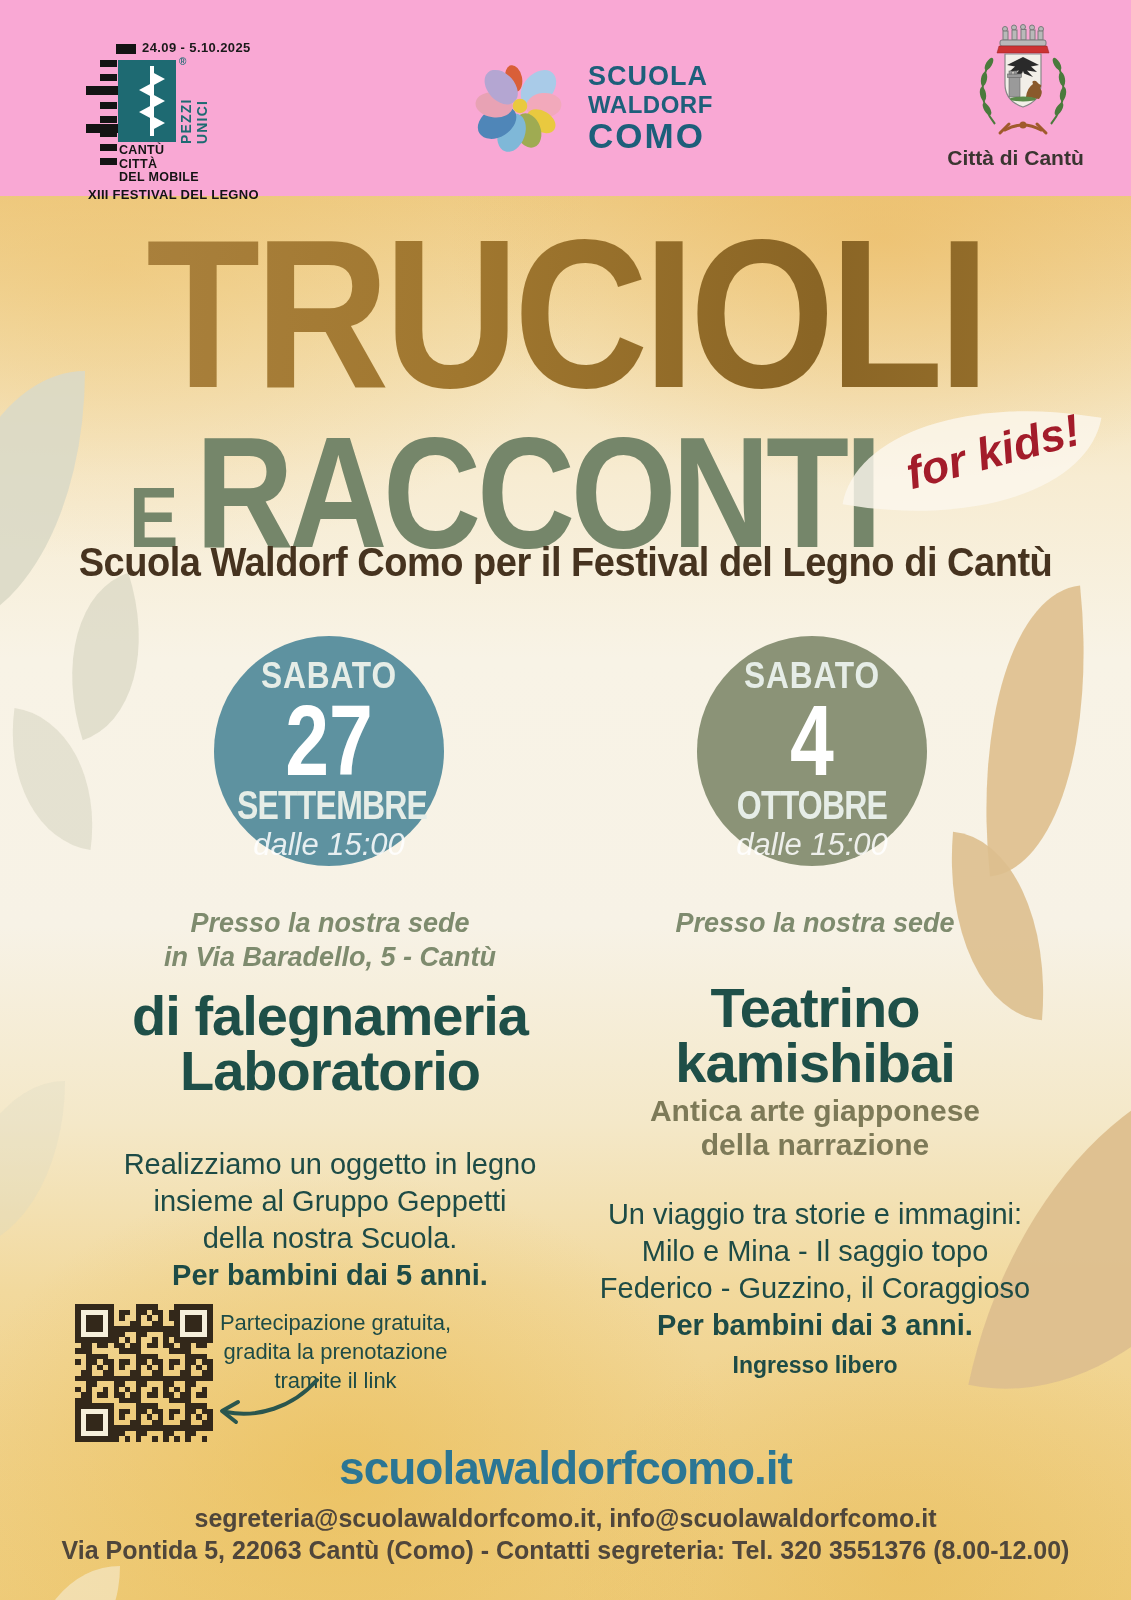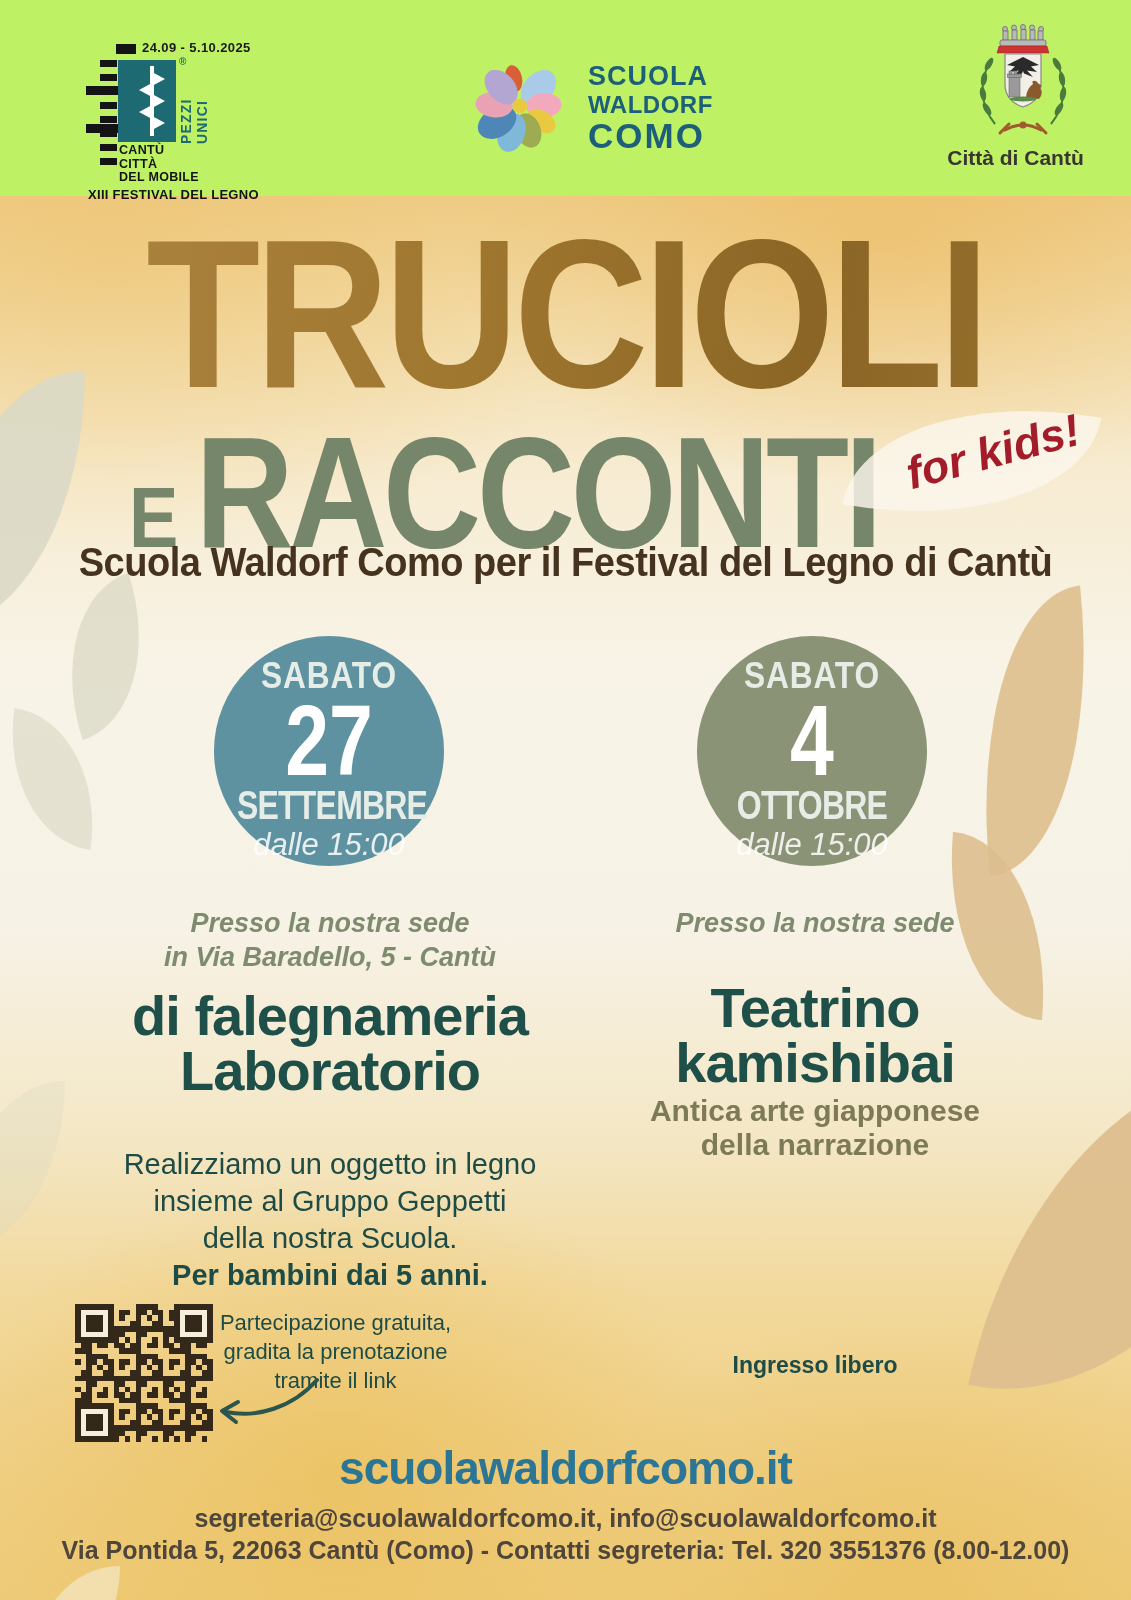--- a/index.html
+++ b/index.html
@@ -1,19 +1,19 @@
 <!DOCTYPE html>
 <html><head>
 <meta charset="utf-8">
 <style>
   html,body{margin:0;padding:0;background:#e8e8e8;}
   .page{position:relative;width:1131px;height:1600px;margin:0 auto;background:#fff;overflow:hidden;
         font-family:"Liberation Sans",sans-serif;}
   
-  .header{position:absolute;top:0;left:0;right:0;height:196px;background:#bef264;z-index:10;}
+  .header{position:absolute;top:0;left:0;right:0;height:196px;background:#f9a8d4;z-index:10;}
   .f-logo{position:absolute;top:36px;left:86px;width:290px;height:155px;}
   .f-dates{position:absolute;left:30px;top:4px;font-size:13px;font-weight:bold;color:#1a1a1a;letter-spacing:.4px;}
   .f-bar{display:inline-block;width:20px;height:10px;background:#141414;margin-right:6px;vertical-align:middle;}
   .f-strip{position:absolute;left:14px;top:24px;width:17px;height:110px;
            background:repeating-linear-gradient(180deg,#141414 0 7px,rgba(0,0,0,0) 7px 14px);}
   .f-wbar{position:absolute;width:40px;height:9px;background:#141414;}
   .f-square{position:absolute;left:32px;top:24px;width:58px;height:82px;background:#1e6a72;}
   .f-brand{position:absolute;left:92px;top:34px;height:74px;writing-mode:vertical-rl;transform:rotate(180deg);
            font-size:14px;font-weight:bold;color:#1e6a72;letter-spacing:1.2px;}
   .f-reg{position:absolute;left:93px;top:20px;font-size:10px;font-weight:bold;color:#1e6a72;}
@@ -526,19 +526,25 @@
       <div>Presso la nostra sede</div>
     </div>
     <div class="ename nr">
       <div>Teatrino</div>
       <div>kamishibai</div>
     </div>
     <div class="tagline">
       <div>Antica arte giapponese</div>
       <div>della narrazione</div>
     </div>
+    <div class="desc dr">
+      <div>Un viaggio tra storie e immagini:</div>
+      <div>Milo e Mina - Il saggio topo</div>
+      <div>Federico - Guzzino, il Coraggioso</div>
+      <div class="age">Per bambini dai 3 anni.</div>
+    </div>
     <div class="entry">Ingresso libero</div>
 
     <div class="website">scuolawaldorfcomo.it</div>
     <div class="emails">segreteria@scuolawaldorfcomo.it, info@scuolawaldorfcomo.it</div>
     <div class="address">Via Pontida 5, 22063 Cantù (Como) - Contatti segreteria: Tel. 320 3551376 (8.00-12.00)</div>
   </div>
 </div>
 
 </body></html>

